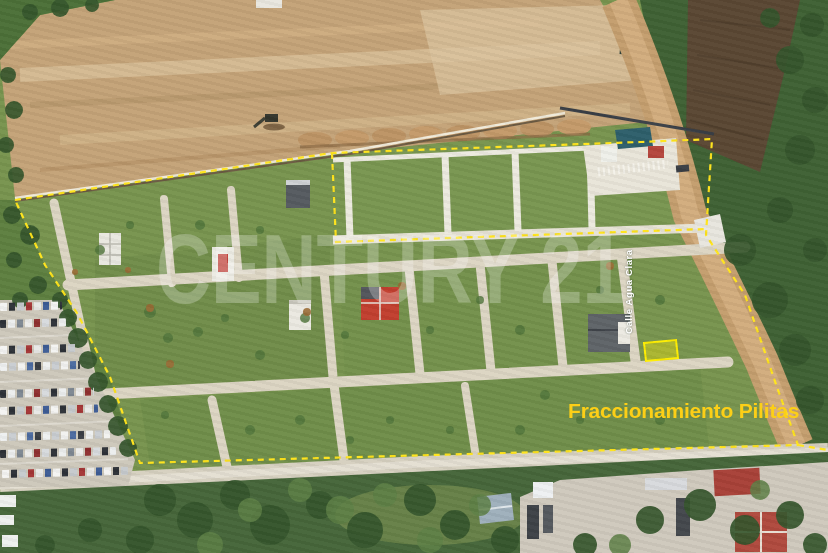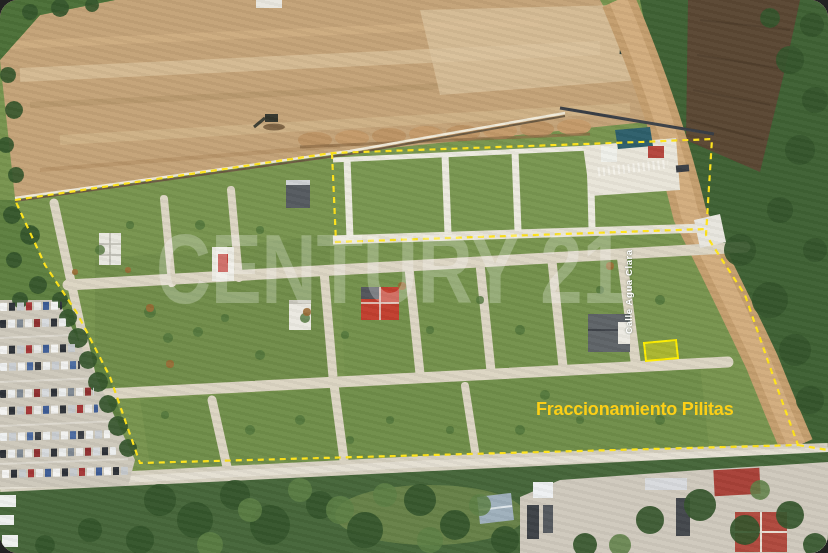--- a/index.html
+++ b/index.html
@@ -1,29 +1,29 @@
 <!DOCTYPE html>
 <html><head>
 <meta charset="utf-8">
 <style>
   html,body{margin:0;padding:0;background:#222;}
   .photo{position:relative;width:828px;height:553px;overflow:hidden;
-         background:#a21caf;font-family:"Liberation Sans",sans-serif;border-radius:18px;}
+         background:#a21caf;font-family:"Liberation Sans",sans-serif;}
   .photo svg{position:absolute;left:0;top:0;}
   .texture{position:absolute;inset:0;pointer-events:none;
     background-image:repeating-linear-gradient(13deg,rgba(0,0,0,0.035) 0 3px,rgba(255,255,255,0.02) 3px 7px);}
   
   .cars{position:absolute;height:8px;transform:rotate(-1.5deg);transform-origin:left center;border-radius:1px;}
   .cars.a{background:repeating-linear-gradient(90deg,#f4f4f2 0 7px,rgba(0,0,0,0) 7px 9px,#2e3238 9px 15px,rgba(0,0,0,0) 15px 17px,#c6cacd 17px 24px,rgba(0,0,0,0) 24px 26px,#a43636 26px 32px,rgba(0,0,0,0) 32px 34px,#e8e8e6 34px 41px,rgba(0,0,0,0) 41px 43px,#3d5c95 43px 49px,rgba(0,0,0,0) 49px 51px);}
   .cars.b{background:repeating-linear-gradient(90deg,#2e3238 0 6px,rgba(0,0,0,0) 6px 8px,#eceeee 8px 15px,rgba(0,0,0,0) 15px 17px,#7e8892 17px 23px,rgba(0,0,0,0) 23px 25px,#ececea 25px 32px,rgba(0,0,0,0) 32px 34px,#8f3030 34px 40px,rgba(0,0,0,0) 40px 42px,#d7dadd 42px 49px,rgba(0,0,0,0) 49px 51px);}
   .cars.c{background:repeating-linear-gradient(90deg,#eef0f0 0 7px,rgba(0,0,0,0) 7px 9px,#c9cdd1 9px 16px,rgba(0,0,0,0) 16px 18px,#f2f2f0 18px 25px,rgba(0,0,0,0) 25px 27px,#4c6ba0 27px 33px,rgba(0,0,0,0) 33px 35px,#3a3e44 35px 41px,rgba(0,0,0,0) 41px 43px);}
   .watermark{position:absolute;left:156px;top:220px;font-size:76px;font-weight:bold;
     line-height:1;white-space:nowrap;transform:scaleY(1.3);transform-origin:left top;
     letter-spacing:0;user-select:none;}
-  .frac-label{position:absolute;left:536px;top:399px;font-size:18px;font-weight:bold;
+  .frac-label{position:absolute;left:568px;top:399px;font-size:21px;font-weight:bold;
     letter-spacing:-0.2px;white-space:nowrap;}
   .street-label{position:absolute;left:623px;top:256px;height:78px;font-size:9.5px;
     font-weight:bold;letter-spacing:0.6px;writing-mode:vertical-rl;transform:rotate(180deg);
     text-shadow:0 0 2px rgba(20,40,20,0.65);white-space:nowrap;}
 </style>
 </head>
 <body>
 
 <div class="photo">
   <svg width="828" height="553" viewBox="0 0 828 553">

